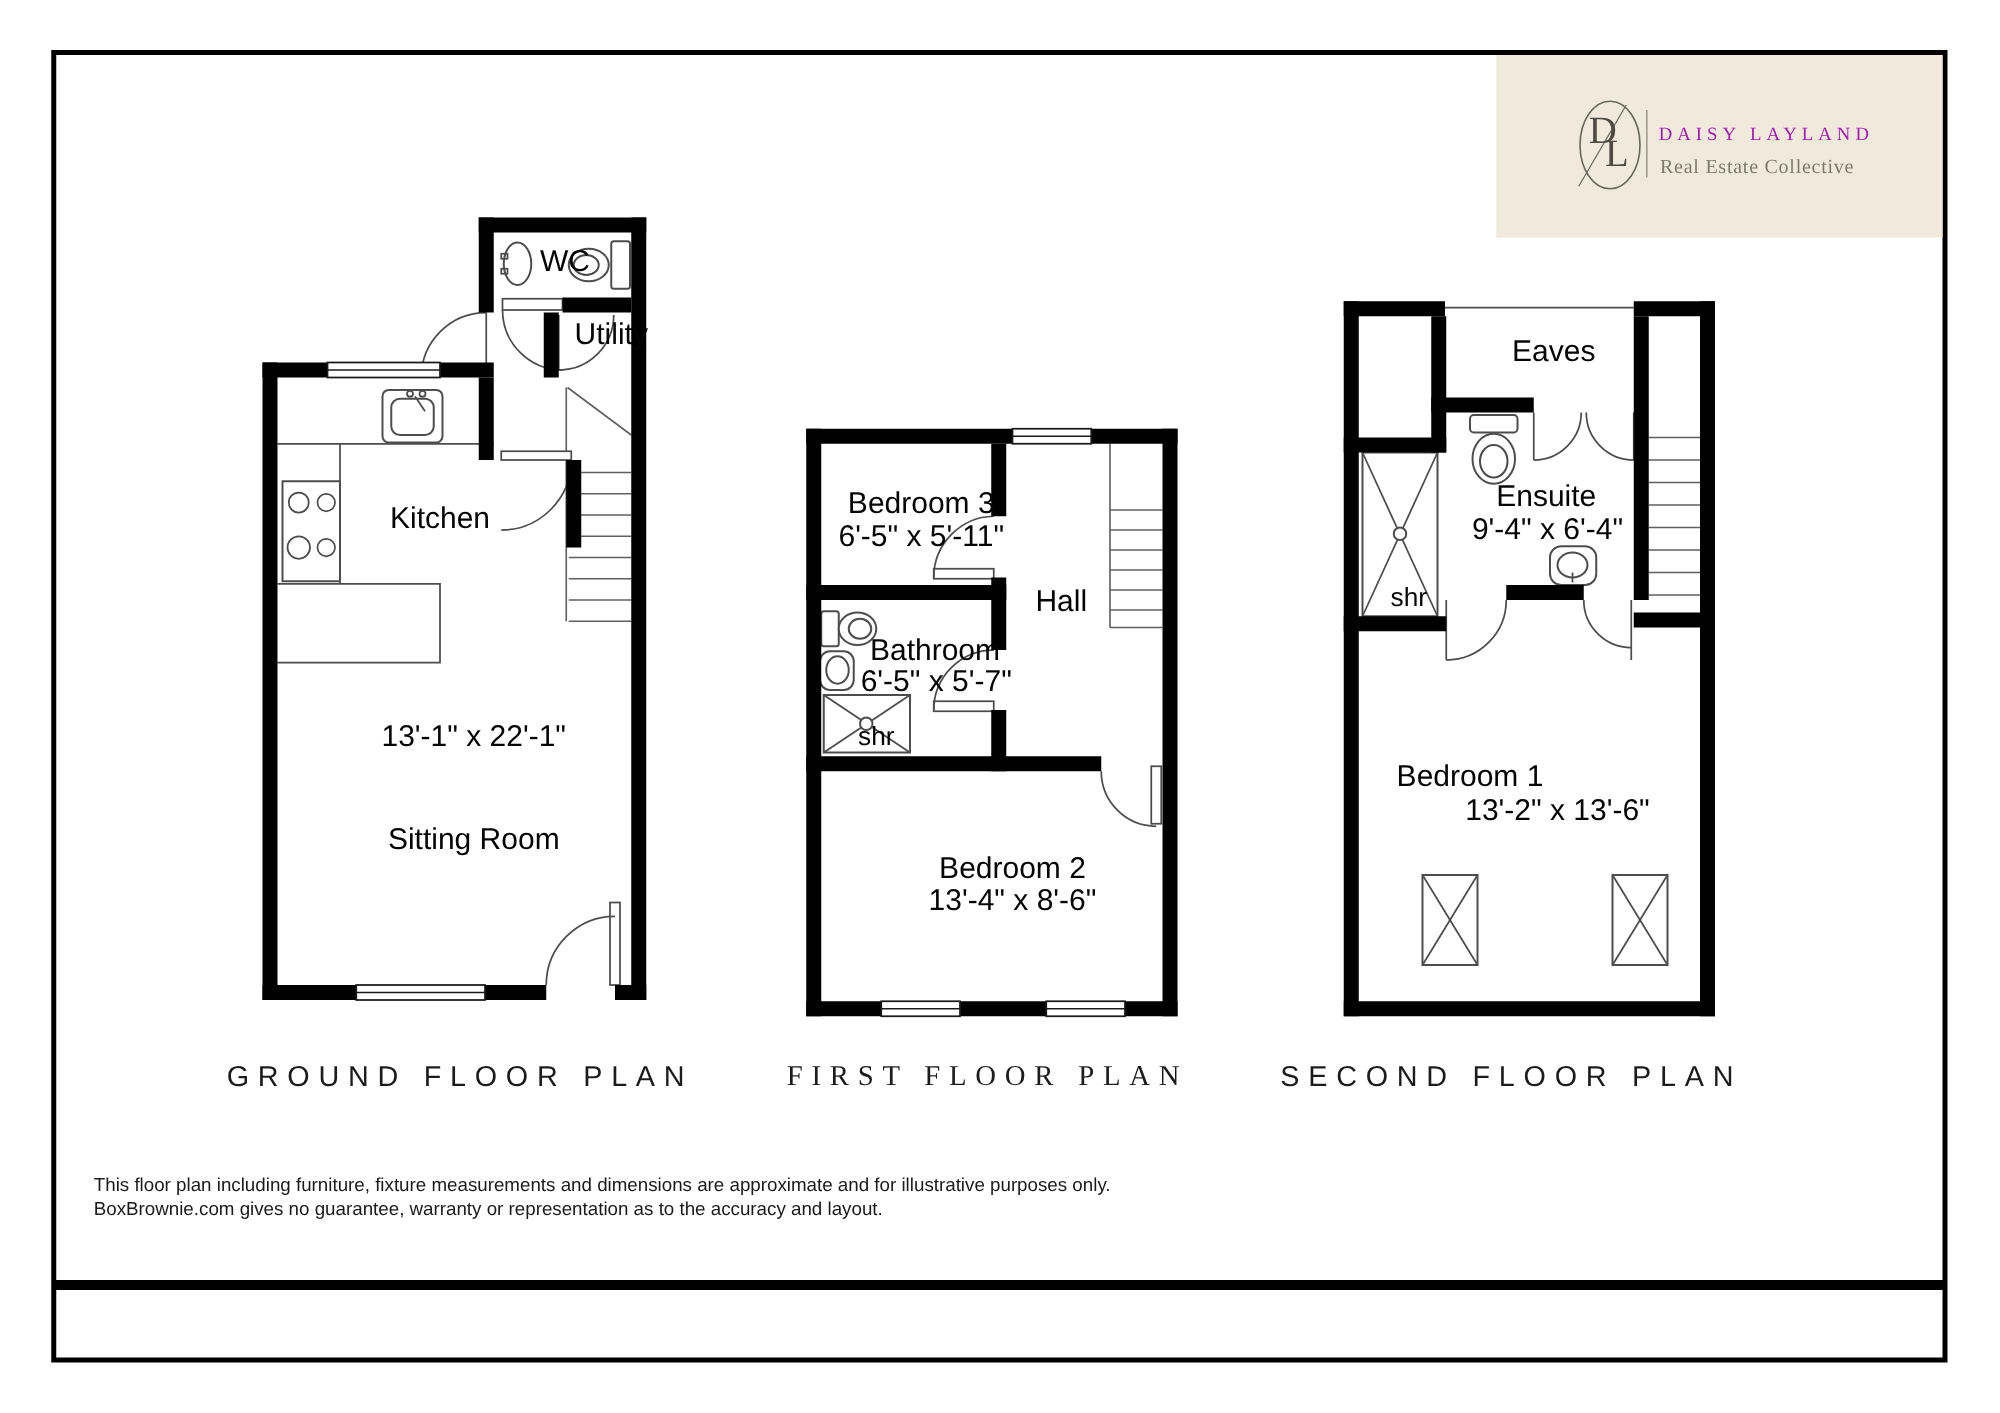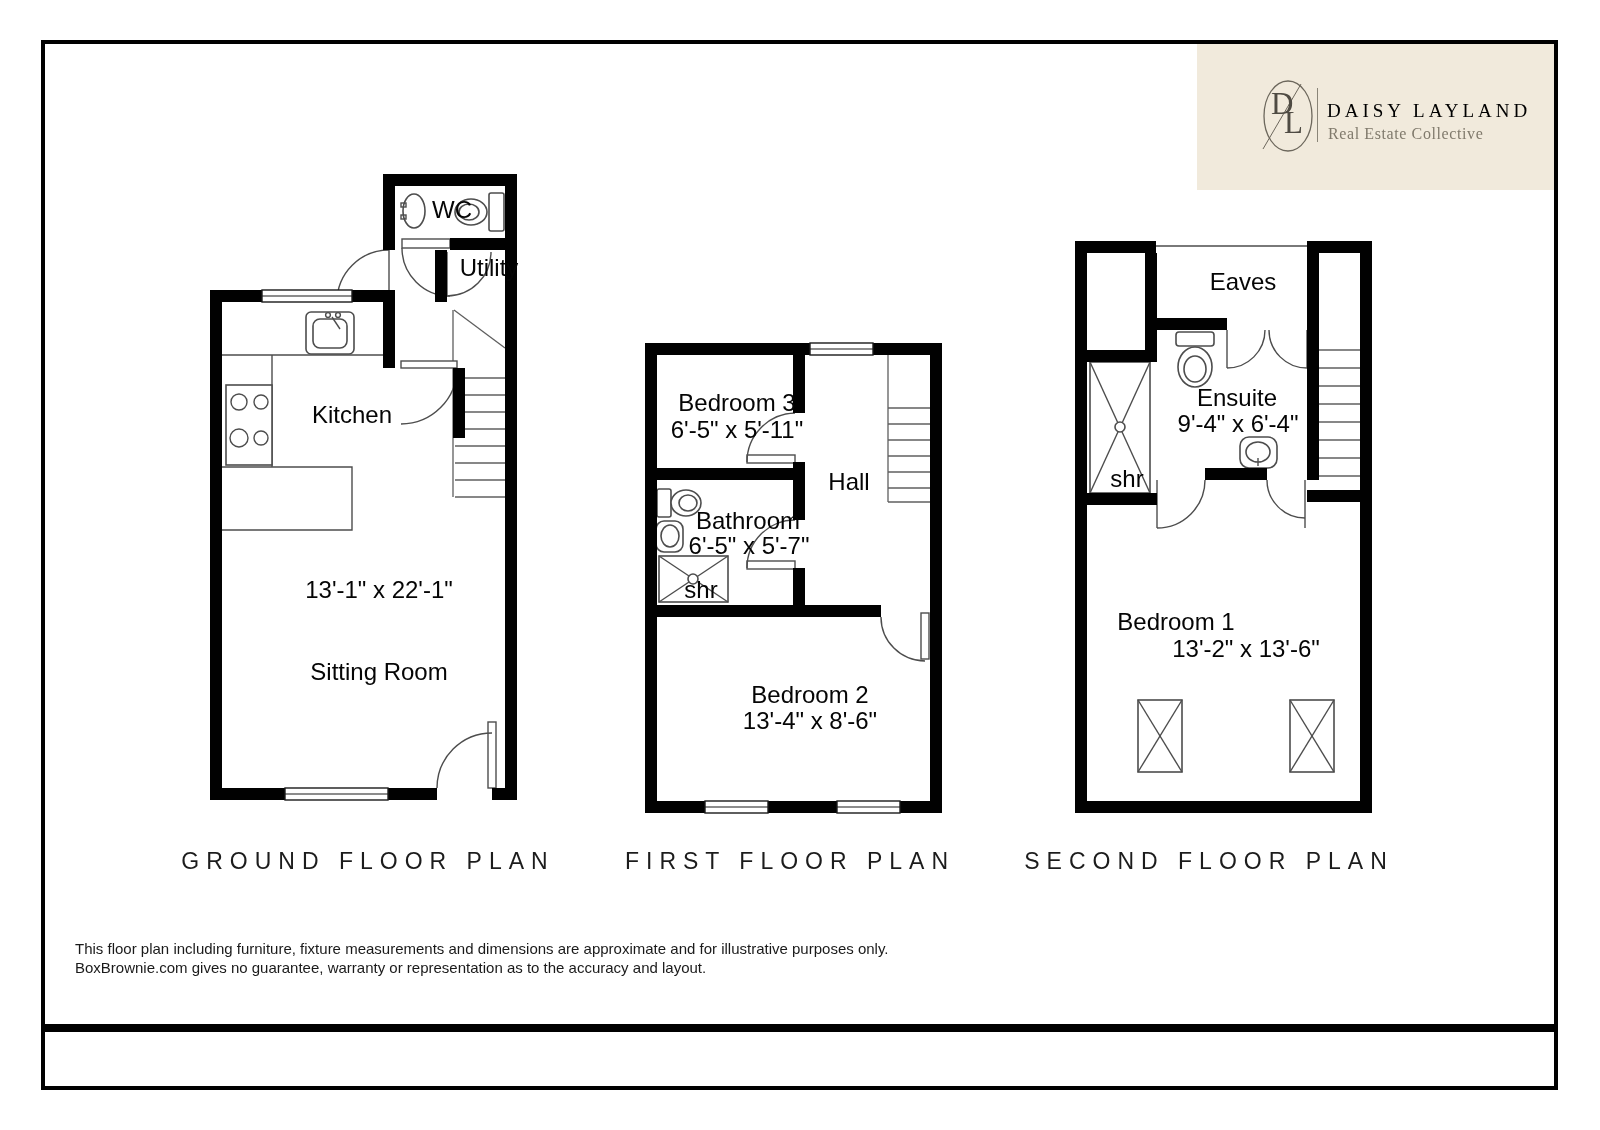--- a/index.html
+++ b/index.html
@@ -9,27 +9,27 @@
         border:4px solid #000;box-sizing:border-box;}
   .title-box{position:absolute;left:41px;top:1028px;width:1517px;height:62px;
         border:4px solid #000;box-sizing:border-box;}
   .address{position:absolute;left:72px;top:1036px;font-size:38px;color:#0a0a0a;letter-spacing:0.5px;}
   .logo{position:absolute;left:1197px;top:44px;width:357px;height:146px;background:#f1eadc;z-index:1;}
   .logo-letter{position:absolute;font-family:"Liberation Serif", serif;color:#4f4b43;font-size:31px;line-height:1;}
   .logo-d{left:74px;top:44px;}
   .logo-l{left:87px;top:63px;}
   .logo-divider{position:absolute;left:120px;top:44px;width:1px;height:54px;background:#8a8578;}
   .logo-name{position:absolute;left:130px;top:56px;font-family:"Liberation Serif", serif;
-        font-size:19px;letter-spacing:4px;color:#000000;white-space:nowrap;}
+        font-size:15px;letter-spacing:4px;color:#a21caf;white-space:nowrap;}
   .logo-tag{position:absolute;left:131px;top:81px;font-family:"Liberation Serif", serif;
         font-size:16px;letter-spacing:0.6px;color:#807a6c;white-space:nowrap;}
   .plansvg{position:absolute;left:0;top:0;z-index:2;pointer-events:none;}
   .lbl{position:absolute;transform:translate(-50%,-50%);font-size:24px;color:#050505;
         white-space:nowrap;z-index:3;padding-left:16px;}
-  .lbl-sm{font-size:24px;}
+  .lbl-sm{font-size:21px;}
   .plan-title{position:absolute;transform:translate(-50%,-50%);font-size:23px;letter-spacing:7px;
         color:#1c1c1c;white-space:nowrap;z-index:3;}
   .disclaimer{position:absolute;left:75px;top:939px;font-size:15px;line-height:19.4px;color:#1a1a1a;z-index:3;}
   .wall{fill:#010101;}
   .thin{stroke:#4d4d4d;stroke-width:1.4;fill:none;}
   .fix{stroke:#4d4d4d;stroke-width:1.6;fill:#ffffff;}
   .stair{stroke:#5f5f5f;stroke-width:1.3;fill:none;}
   .win{fill:#ffffff;stroke:#1a1a1a;stroke-width:1.4;}
   .winline{stroke:#1a1a1a;stroke-width:1.2;}
   .leaf{fill:#ffffff;stroke:#4d4d4d;stroke-width:1.4;}
@@ -292,21 +292,21 @@
   <div class="plan-title" style="left:368px;top:861px;">GROUND FLOOR PLAN</div>
 
   <div class="lbl" style="left:729px;top:403px;">Bedroom 3</div>
   <div class="lbl" style="left:729px;top:430px;">6'-5" x 5'-11"</div>
   <div class="lbl" style="left:841px;top:482px;">Hall</div>
   <div class="lbl" style="left:740px;top:521px;">Bathroom</div>
   <div class="lbl" style="left:741px;top:546px;">6'-5" x 5'-7"</div>
   <div class="lbl lbl-sm" style="left:693px;top:590px;">shr</div>
   <div class="lbl" style="left:802px;top:695px;">Bedroom 2</div>
   <div class="lbl" style="left:802px;top:721px;">13'-4" x 8'-6"</div>
-  <div class="plan-title" style="left:790px;top:861px;">FIRST FLOOR PLAN</div>
+  <div class="plan-title" style="left:790px;top:861px;font-family:Liberation Serif, serif;">FIRST FLOOR PLAN</div>
 
   <div class="lbl" style="left:1235px;top:282px;">Eaves</div>
   <div class="lbl" style="left:1229px;top:398px;">Ensuite</div>
   <div class="lbl" style="left:1230px;top:424px;">9'-4" x 6'-4"</div>
   <div class="lbl lbl-sm" style="left:1119px;top:479px;">shr</div>
   <div class="lbl" style="left:1168px;top:622px;">Bedroom 1</div>
   <div class="lbl" style="left:1238px;top:649px;">13'-2" x 13'-6"</div>
   <div class="plan-title" style="left:1209px;top:861px;">SECOND FLOOR PLAN</div>
 
   <div class="disclaimer">

